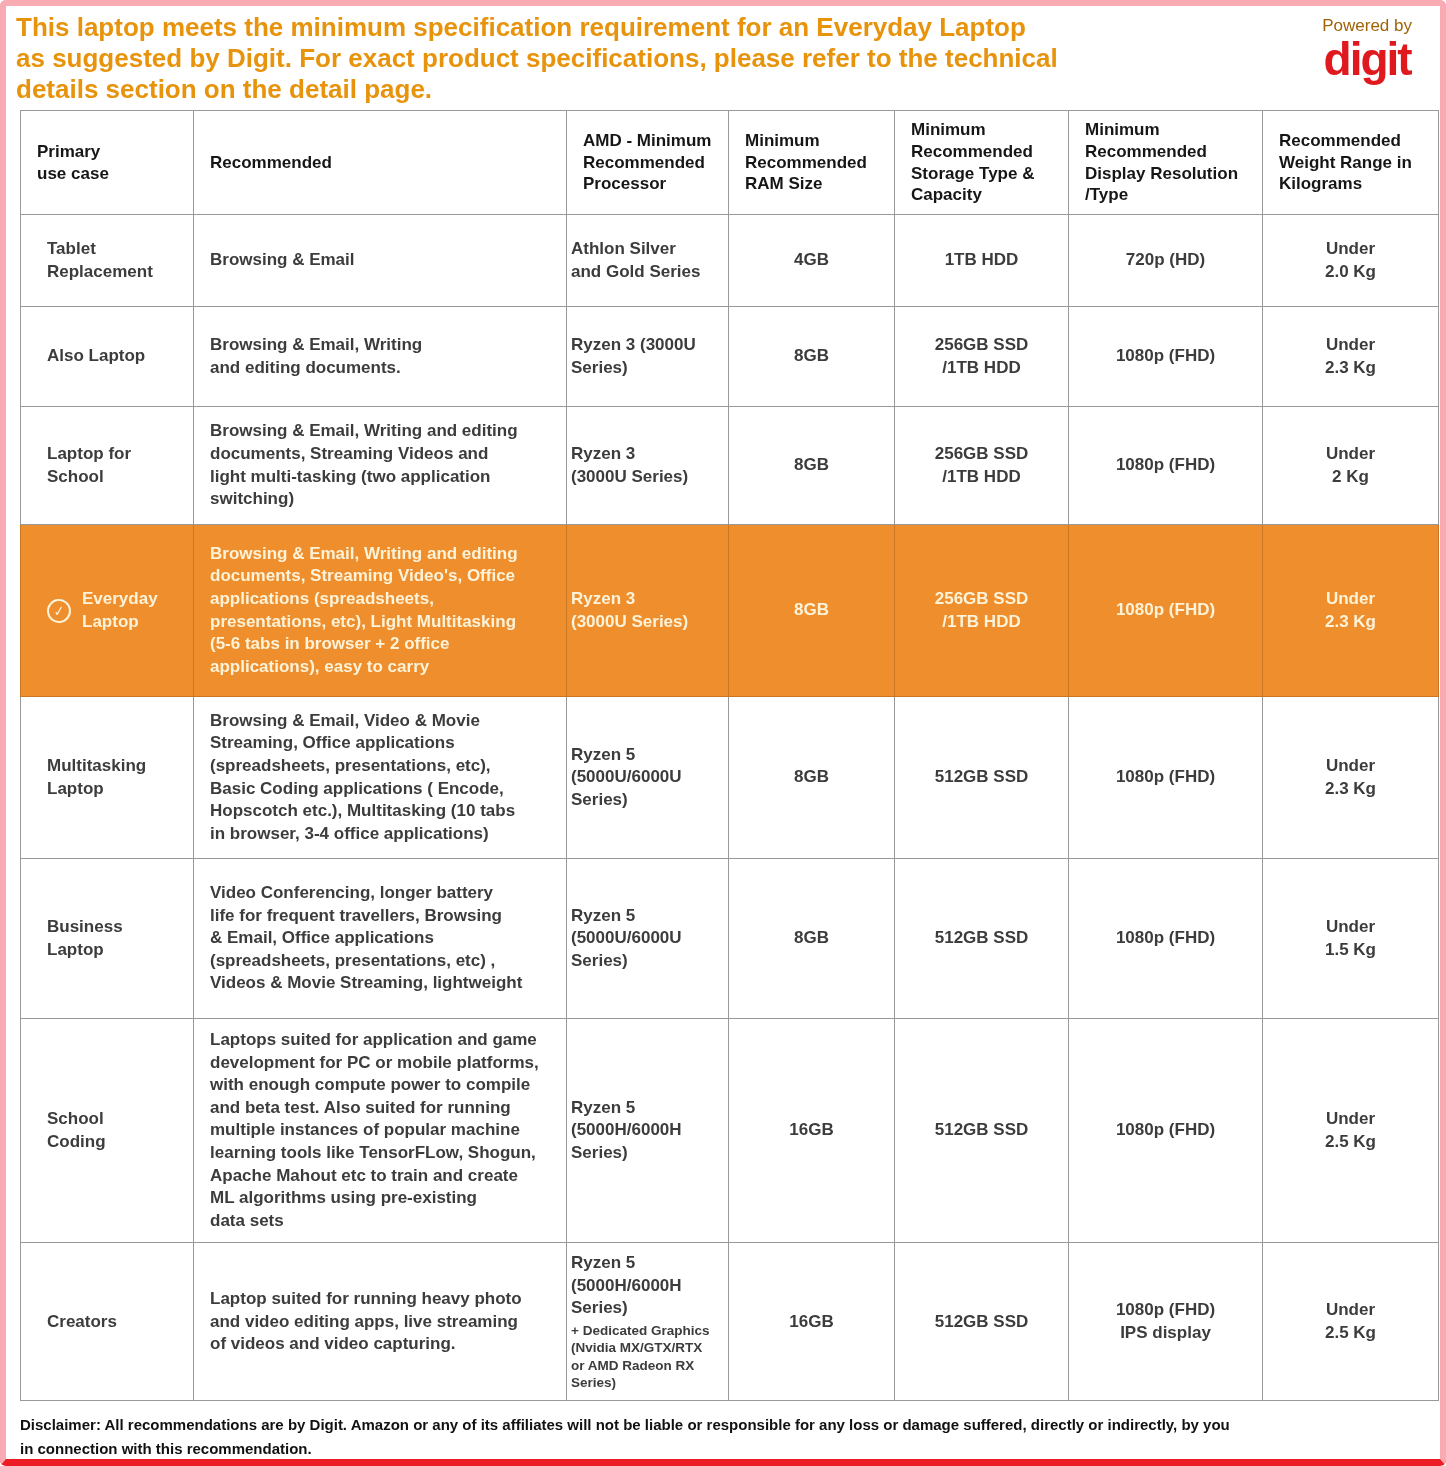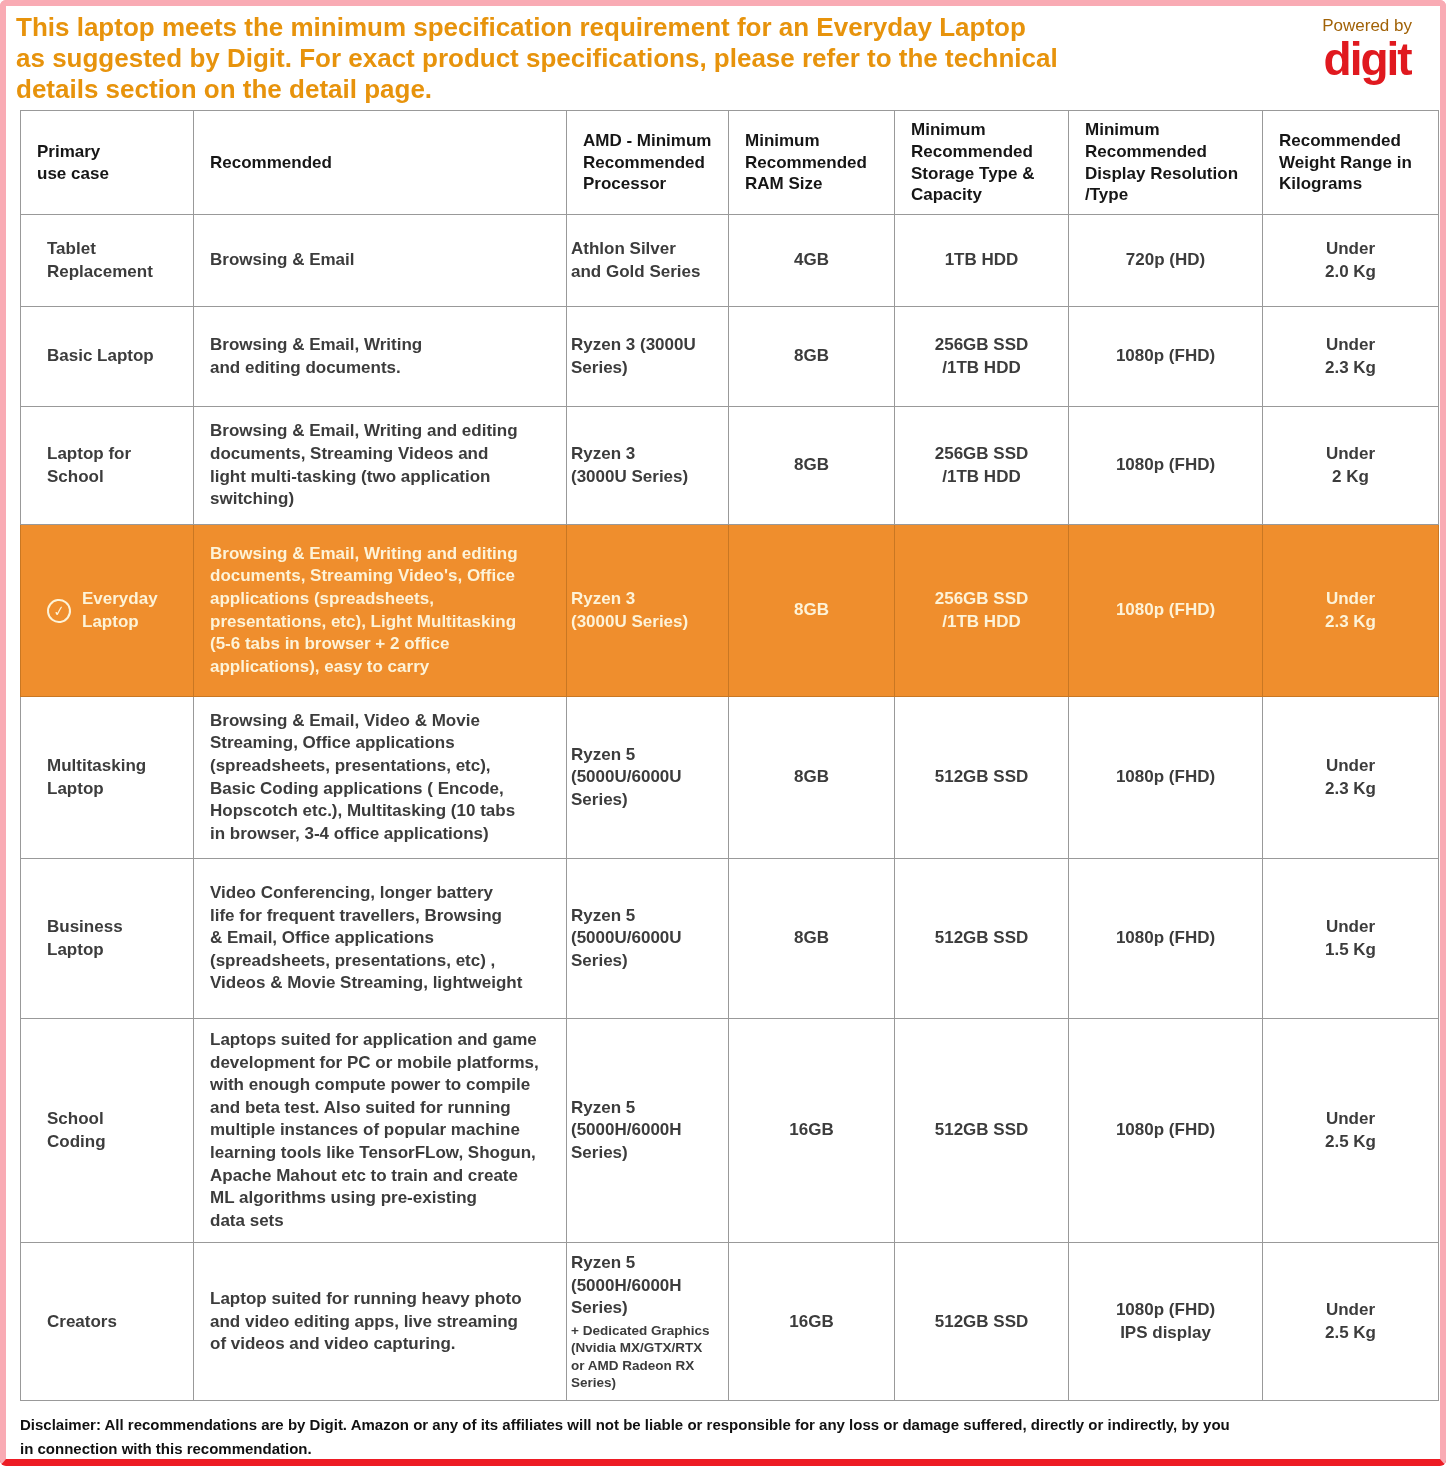--- a/index.html
+++ b/index.html
@@ -156,21 +156,21 @@
       <td class="c-ram pre">4GB</td>
       <td class="c-store pre">1TB HDD</td>
       <td class="c-disp pre">720p (HD)</td>
       <td class="c-weight pre">Under
 2.0 Kg</td>
     </tr>
         <tr>
       <td class="c-use">
         <div class="use-wrap">
 
-          <span class="use-label pre">Basic Laptop</span>
+          <span class="use-label pre">Also Laptop</span>
         </div>
       </td>
       <td class="c-app">
         <span class="pre">Browsing &amp; Email, Writing
 and editing documents.</span>
       </td>
       <td class="c-proc">
         <span class="pre">Ryzen 3 (3000U
 Series)</span>
         

